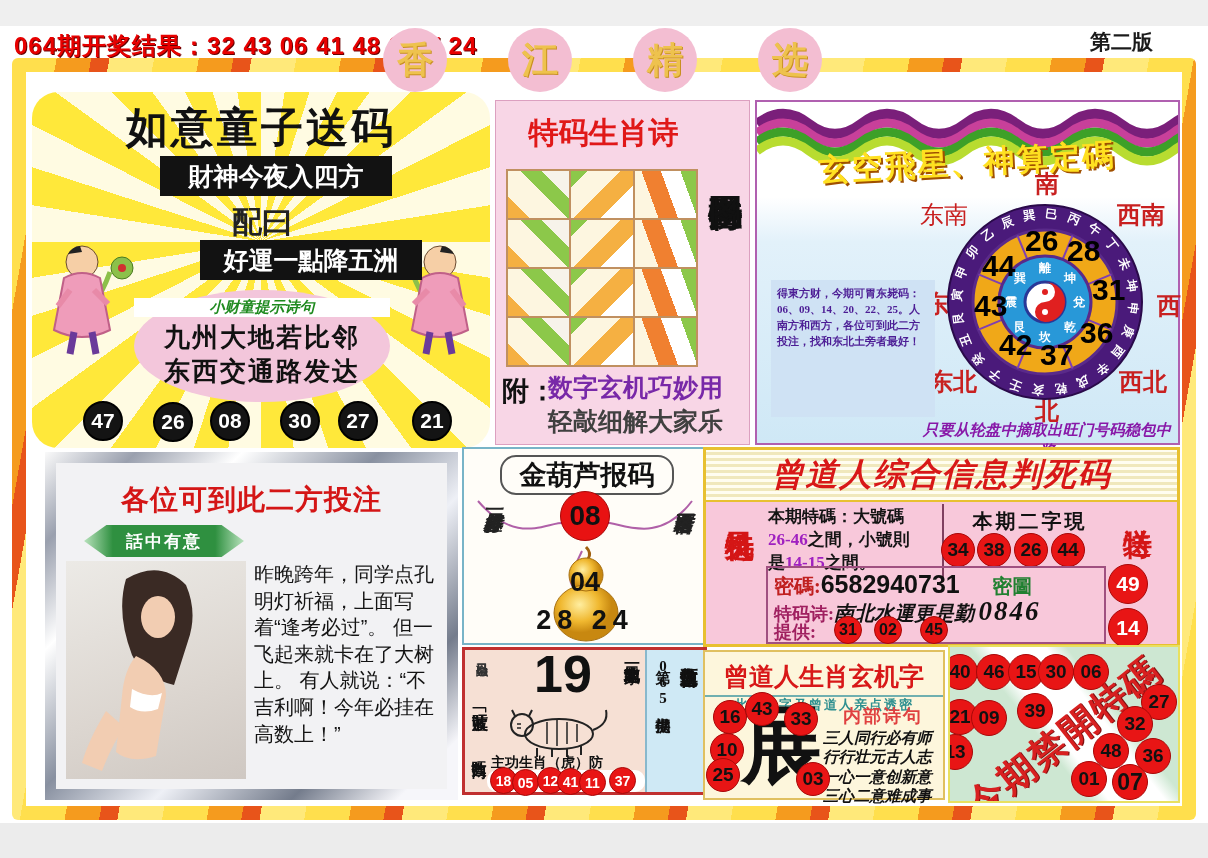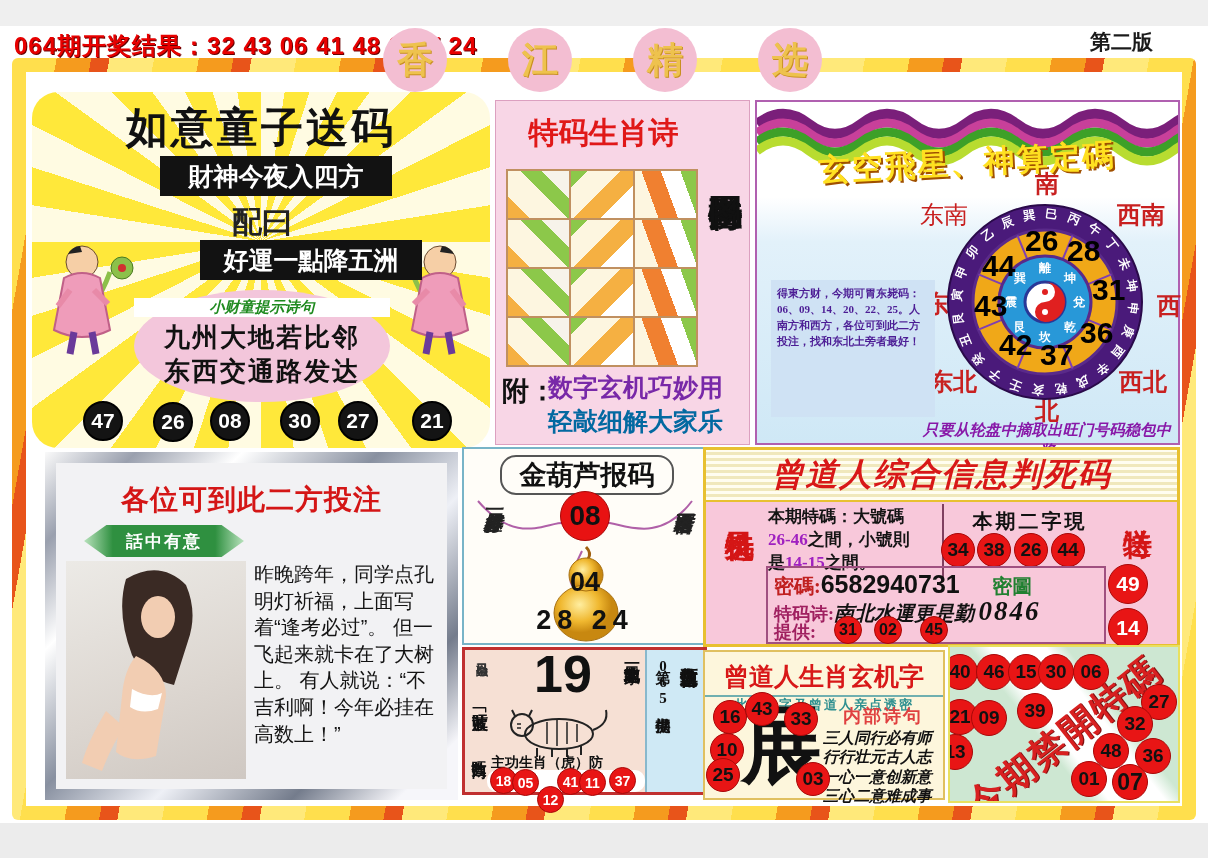--- a/index.html
+++ b/index.html
@@ -142,21 +142,21 @@
       <div></div>
         <div></div>
         <div></div>
       <div></div>
         <div></div>
         <div></div>
     </div>
     <div class="abs vtext serif" style="left:206px;top:68px;height:260px;font-size:34px;font-weight:bold;color:#111;">特码生肖拼图</div>
     <div class="abs serif" style="left:6px;top:272px;font-size:27px;font-weight:bold;color:#111;">附：</div>
     <div class="abs" style="left:52px;top:270px;font-size:25px;font-weight:bold;color:#7828a8;">数字玄机巧妙用</div>
-    <div class="abs" style="left:52px;top:304px;font-size:25px;font-weight:bold;color:#0369a1;">轻敲细解大家乐</div>
+    <div class="abs" style="left:52px;top:304px;font-size:25px;font-weight:bold;color:#404040;">轻敲细解大家乐</div>
   </div>
 
   <div class="abs" style="left:755px;top:100px;width:425px;height:345px;background:linear-gradient(#ffffff 0 95px,#e2f1fa 140px,#cfe8f6 100%);border:2px solid #b060b0;box-sizing:border-box;">
     <svg class="abs" style="left:0;top:0;" width="421" height="96" viewBox="0 0 421 96">
       <g fill="none">
         <path d="M0,22 q26,-20 52,0 t52,0 t52,0 t52,0 t52,0 t52,0 t52,0 t52,0 t52,0" stroke="#7a1f7a" stroke-width="10"></path>
         <path d="M0,31 q26,-20 52,0 t52,0 t52,0 t52,0 t52,0 t52,0 t52,0 t52,0 t52,0" stroke="#c8409a" stroke-width="9"></path>
         <path d="M0,40 q26,-20 52,0 t52,0 t52,0 t52,0 t52,0 t52,0 t52,0 t52,0 t52,0" stroke="#3da028" stroke-width="9"></path>
         <path d="M0,49 q26,-20 52,0 t52,0 t52,0 t52,0 t52,0 t52,0 t52,0 t52,0 t52,0" stroke="#b8dc30" stroke-width="9"></path>
       </g>
@@ -273,21 +273,21 @@
       </g>
     </svg>
     <div class="abs serif" style="left:26px;top:104px;width:152px;font-size:14px;font-weight:bold;color:#111;">主功生肖（虎）防（蛇）</div>
     <div class="abs" style="left:22px;top:120px;width:158px;height:22px;background:#fff;border-radius:10px;"></div>
     <div class="cir credw" style="left:25px;top:117px;width:27px;height:27px;font-size:14px;">
         <span>18</span>
       </div>
     <div class="cir credw" style="left:47px;top:119px;width:27px;height:27px;font-size:14px;">
         <span>05</span>
       </div>
-    <div class="cir credw" style="left:72px;top:117px;width:27px;height:27px;font-size:14px;margin-top:19px;">
+    <div class="cir credw" style="left:72px;top:117px;width:27px;height:27px;font-size:14px;">
         <span>12</span>
       </div>
     <div class="cir credw" style="left:92px;top:118px;width:27px;height:27px;font-size:14px;">
         <span>41</span>
       </div>
     <div class="cir credw" style="left:114px;top:119px;width:27px;height:27px;font-size:14px;">
         <span>11</span>
       </div>
     <div class="cir credw" style="left:144px;top:117px;width:27px;height:27px;font-size:14px;">
         <span>37</span>

